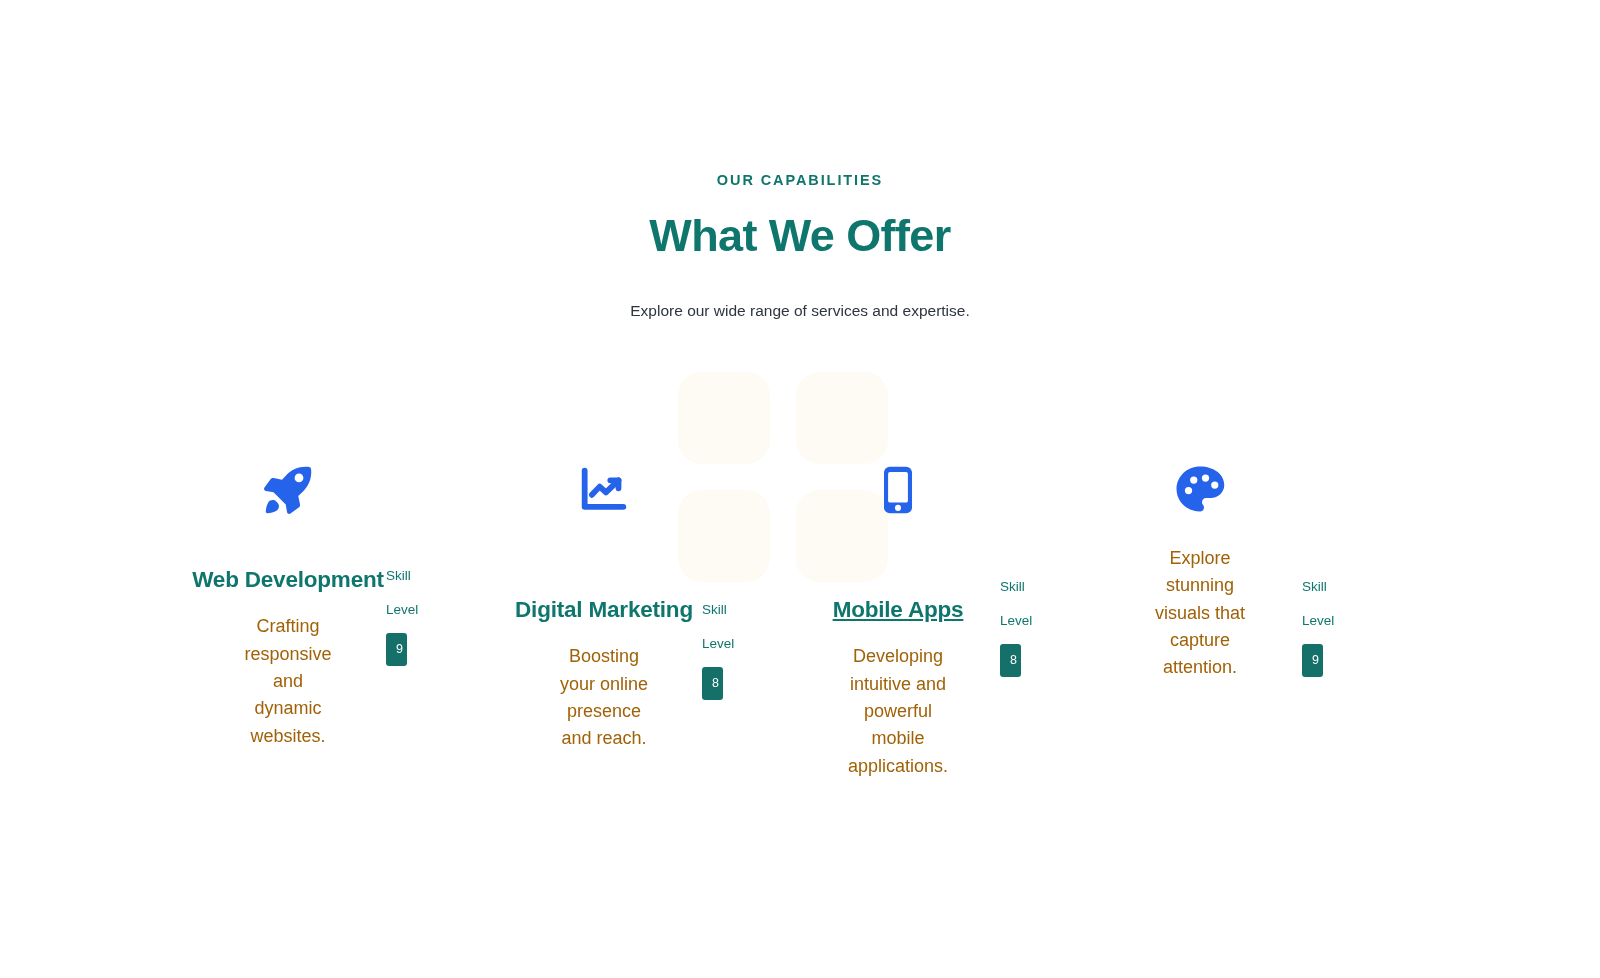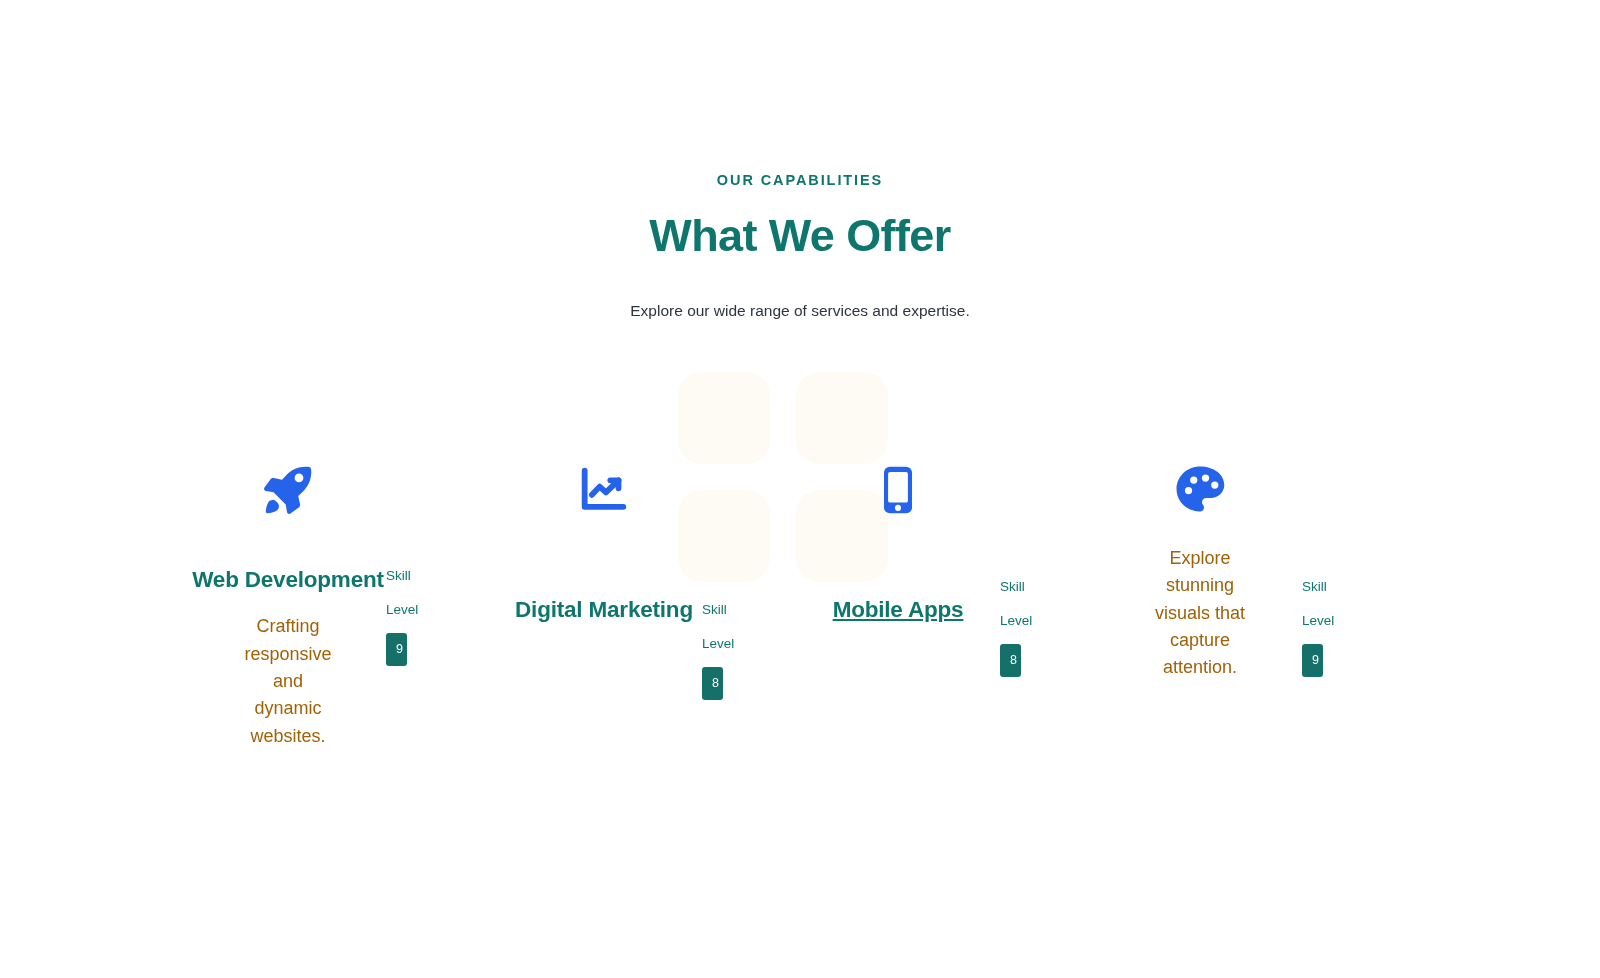--- a/index.html
+++ b/index.html
@@ -205,36 +205,38 @@
 
     <div class="card card-2">
       <div class="icon-wrap">
         <svg width="58" height="58" viewBox="0 0 24 24" fill="none" stroke="#2563eb" stroke-width="2.4" stroke-linecap="round" stroke-linejoin="round" aria-hidden="true">
           <path d="M4 4v15h16"></path>
           <path d="M7 14l3.2-3.4 2.6 2.4L18 8"></path>
           <path d="M14.6 8H18v3.3"></path>
         </svg>
       </div>
       <h3 class="card-title wrap2">Digital Marketing</h3>
+      <p class="card-desc">Boosting your online presence and reach.</p>
       <div class="skill">
         <div class="skill-label">Skill</div>
         <div class="skill-label">Level</div>
         <div class="skill-badge">8</div>
       </div>
     </div>
 
     <div class="card card-3">
       <div class="icon-wrap">
         <svg width="58" height="58" viewBox="0 0 24 24" aria-hidden="true">
           <rect x="6.2" y="2.4" width="11.6" height="19.2" rx="2.4" fill="#2563eb"></rect>
           <rect x="7.9" y="4.6" width="8.2" height="12.6" rx="0.8" fill="#ffffff"></rect>
           <circle cx="12" cy="19.4" r="1.25" fill="#ffffff"></circle>
         </svg>
       </div>
       <h3 class="card-title wrap2">Mobile Apps</h3>
+      <p class="card-desc">Developing intuitive and powerful mobile applications.</p>
       <div class="skill">
         <div class="skill-label">Skill</div>
         <div class="skill-label">Level</div>
         <div class="skill-badge">8</div>
       </div>
     </div>
 
     <div class="card card-4">
       <div class="icon-wrap">
         <svg width="60" height="60" viewBox="0 0 24 24" aria-hidden="true">

